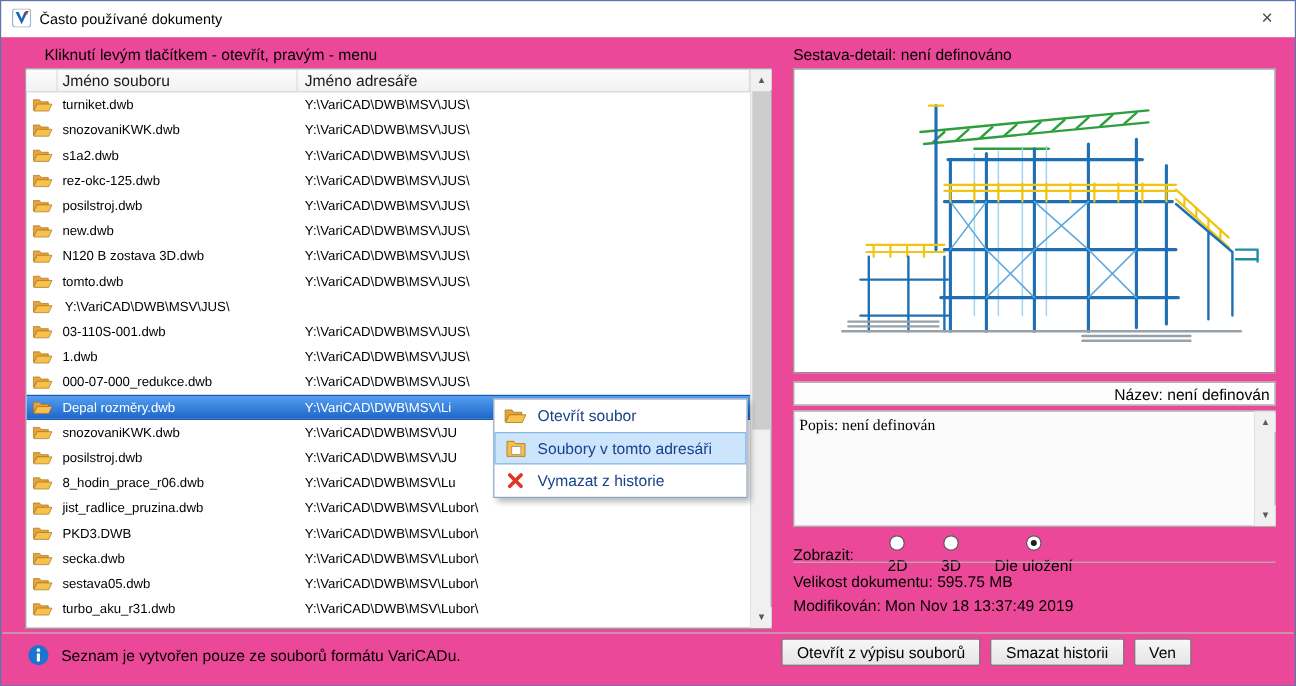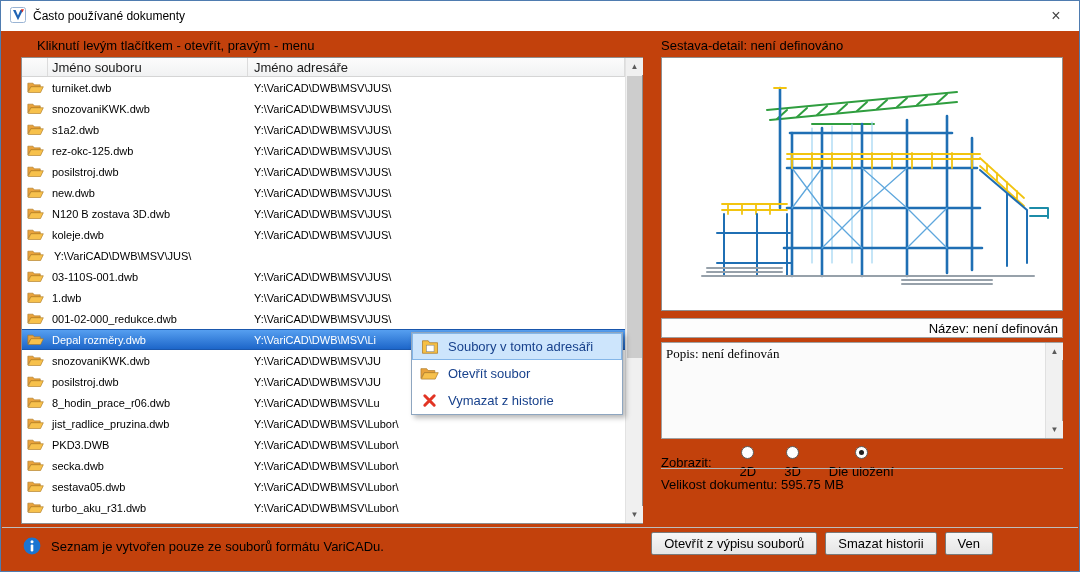--- a/index.html
+++ b/index.html
@@ -1,19 +1,19 @@
 <!DOCTYPE html>
 <html><head>
 <meta charset="utf-8">
 <style>
   * { margin:0; padding:0; box-sizing:border-box; }
   html,body { width:1080px; height:572px; overflow:hidden; }
   body { font-family:"Liberation Sans", sans-serif; background:#fff; font-size:13px; color:#000; }
 
-  .window { position:relative; width:1080px; height:572px; background:#c2410c; border:1px solid #4f7cb0; }
+  .window { position:relative; width:1080px; height:572px; background:#ec4899; border:1px solid #4f7cb0; }
 
   
   .titlebar { position:absolute; top:0; left:0; right:0; height:30px; background:#ffffff; display:flex; align-items:center; padding-left:9px; }
   .titlebar .title { font-size:12px; margin-left:7px; color:#000; }
   .close-btn { position:absolute; right:0; top:0; width:46px; height:30px; display:flex; align-items:center; justify-content:center; font-size:16px; color:#444; cursor:default; }
 
   
   .hint { position:absolute; left:20px; top:37px; font-size:13px;margin-left:16px; }
   .listbox { position:absolute; left:20px; top:56px; width:622px; height:467px; background:#fff; border:1px solid #8f8f8f; }
   .lheader { position:absolute; left:0; top:0; right:17px; height:19px; background:linear-gradient(#fcfcfc,#f1f2f3); border-bottom:1px solid #d5d5d5; display:flex; font-size:13px; color:#1a1a1a; }
@@ -156,21 +156,21 @@
       <span class="c-file">N120 B zostava 3D.dwb</span>
       <span class="c-dir">Y:\VariCAD\DWB\MSV\JUS\</span>
     </div>
         <div class="lrow">
       <span class="c-ic">
         <svg width="17" height="13" viewBox="0 0 20 15">
           <path d="M1 2.4 h6 l1.6 2 H15.6 v2.4 H4.4 L1 12.6 z" fill="#e9a33c" stroke="#a9751f" stroke-width="0.7"></path>
           <path d="M4.6 6.6 h14.6 l-3.2 6.8 H1.4 z" fill="#f7c14c" stroke="#a9751f" stroke-width="0.7"></path>
         </svg>
       </span>
-      <span class="c-file">koleje.dwb</span>
+      <span class="c-file">tomto.dwb</span>
       <span class="c-dir">Y:\VariCAD\DWB\MSV\JUS\</span>
     </div>
         <div class="lrow">
       <span class="c-ic">
         <svg width="17" height="13" viewBox="0 0 20 15">
           <path d="M1 2.4 h6 l1.6 2 H15.6 v2.4 H4.4 L1 12.6 z" fill="#e9a33c" stroke="#a9751f" stroke-width="0.7"></path>
           <path d="M4.6 6.6 h14.6 l-3.2 6.8 H1.4 z" fill="#f7c14c" stroke="#a9751f" stroke-width="0.7"></path>
         </svg>
       </span>
       <span class="c-dir">Y:\VariCAD\DWB\MSV\JUS\</span>
@@ -195,21 +195,21 @@
       <span class="c-file">1.dwb</span>
       <span class="c-dir">Y:\VariCAD\DWB\MSV\JUS\</span>
     </div>
         <div class="lrow">
       <span class="c-ic">
         <svg width="17" height="13" viewBox="0 0 20 15">
           <path d="M1 2.4 h6 l1.6 2 H15.6 v2.4 H4.4 L1 12.6 z" fill="#e9a33c" stroke="#a9751f" stroke-width="0.7"></path>
           <path d="M4.6 6.6 h14.6 l-3.2 6.8 H1.4 z" fill="#f7c14c" stroke="#a9751f" stroke-width="0.7"></path>
         </svg>
       </span>
-      <span class="c-file">001-02-000_redukce.dwb</span>
+      <span class="c-file">000-07-000_redukce.dwb</span>
       <span class="c-dir">Y:\VariCAD\DWB\MSV\JUS\</span>
     </div>
         <div class="lrow selected">
       <span class="c-ic">
         <svg width="17" height="13" viewBox="0 0 20 15">
           <path d="M1 2.4 h6 l1.6 2 H15.6 v2.4 H4.4 L1 12.6 z" fill="#e9a33c" stroke="#a9751f" stroke-width="0.7"></path>
           <path d="M4.6 6.6 h14.6 l-3.2 6.8 H1.4 z" fill="#f7c14c" stroke="#a9751f" stroke-width="0.7"></path>
         </svg>
       </span>
       <span class="c-file">Depal rozměry.dwb</span>
@@ -297,37 +297,37 @@
     </div>
       </div>
     <div class="vscroll">
       <div class="sb-btn up">▲</div>
       <div class="sb-thumb"></div>
       <div class="sb-btn down">▼</div>
     </div>
   </div>
 
   <div class="context-menu">
+    <div class="mi">
+      <span class="mi-ic">
+        <svg width="19" height="15" viewBox="0 0 20 15">
+          <path d="M1 2.4 h6 l1.6 2 H15.6 v2.4 H4.4 L1 12.6 z" fill="#e9a33c" stroke="#a9751f" stroke-width="0.7"></path>
+          <path d="M4.6 6.6 h14.6 l-3.2 6.8 H1.4 z" fill="#f7c14c" stroke="#a9751f" stroke-width="0.7"></path>
+        </svg>
+      </span>
+      <span class="mi-label">Otevřít soubor</span>
+    </div>
     <div class="mi checked">
       <span class="mi-ic">
         <svg width="18" height="15" viewBox="0 0 20 17">
           <path d="M1.5 2 h6.5 l1.6 2.2 H18.5 v12 H1.5 z" fill="#f6c044" stroke="#a9751f" stroke-width="0.8"></path>
           <rect x="6" y="7" width="8.6" height="7.4" fill="#ffffff" stroke="#8b8b8b" stroke-width="0.7"></rect>
         </svg>
       </span>
       <span class="mi-label">Soubory v tomto adresáři</span>
-    </div>
-    <div class="mi">
-      <span class="mi-ic">
-        <svg width="19" height="15" viewBox="0 0 20 15">
-          <path d="M1 2.4 h6 l1.6 2 H15.6 v2.4 H4.4 L1 12.6 z" fill="#e9a33c" stroke="#a9751f" stroke-width="0.7"></path>
-          <path d="M4.6 6.6 h14.6 l-3.2 6.8 H1.4 z" fill="#f7c14c" stroke="#a9751f" stroke-width="0.7"></path>
-        </svg>
-      </span>
-      <span class="mi-label">Otevřít soubor</span>
     </div>
     <div class="mi">
       <span class="mi-ic">
         <svg width="15" height="15" viewBox="0 0 16 16">
           <path d="M3 3 L13 13 M13 3 L3 13" stroke="#e23424" stroke-width="3.2" stroke-linecap="round" fill="none"></path>
         </svg>
       </span>
       <span class="mi-label">Vymazat z historie</span>
     </div>
   </div>
@@ -400,20 +400,21 @@
       <span>3D</span>
     </label>
     <label class="radio checked">
       <span class="rdot"></span>
       <span>Dle uložení</span>
     </label>
   </div>
 
   <div class="rsep"></div>
   <div class="size-text">Velikost dokumentu: 595.75 MB</div>
+  <div class="mod-text">Modifikován: Mon Nov 18 13:37:49 2019</div>
 
   <div class="fsep"></div>
   <span class="finfo-icon">
     <svg width="18" height="18" viewBox="0 0 18 18">
       <circle cx="9" cy="9" r="8.4" fill="#1b74d1"></circle>
       <circle cx="9" cy="4.8" r="1.5" fill="#ffffff"></circle>
       <rect x="7.7" y="7.4" width="2.6" height="7" rx="1.2" fill="#ffffff"></rect>
     </svg>
   </span>
   <span class="finfo-text">Seznam je vytvořen pouze ze souborů formátu VariCADu.</span>

